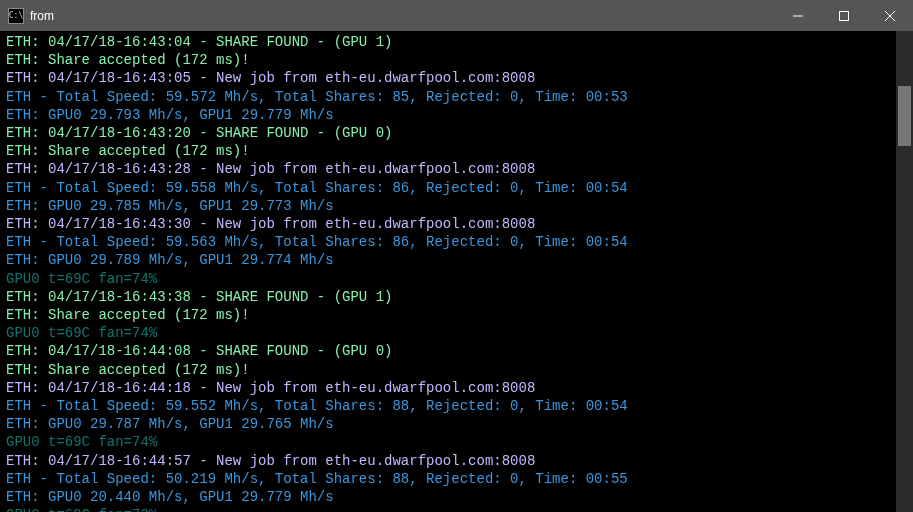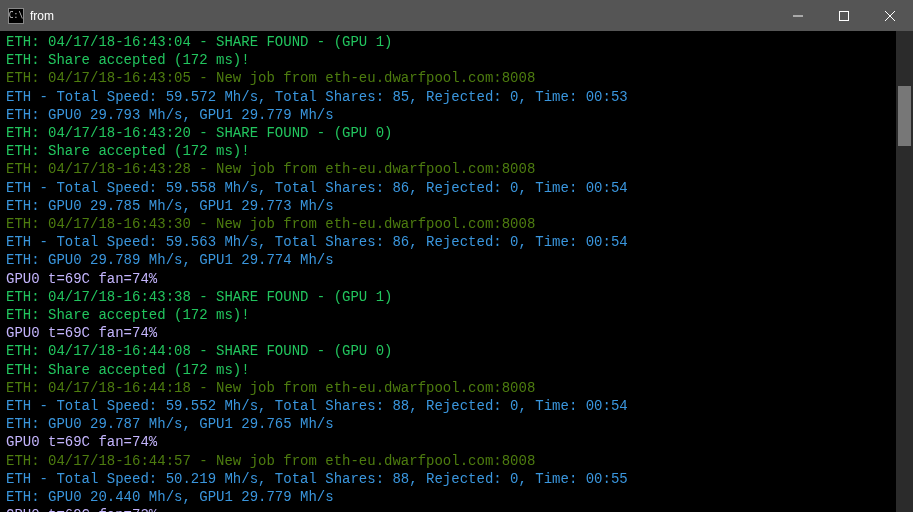--- a/index.html
+++ b/index.html
@@ -62,24 +62,24 @@
       font-size: 14px;
       line-height: 18.2px;
       height: calc(100% - 31px);
       overflow: hidden;
       position: relative;
       white-space: pre;
     }
     .line {
       display: block;
     }
-    .green { color: #22c55e; }
-    .white { color: #4d7c0f; }
+    .green { color: #86efac; }
+    .white { color: #c4b5fd; }
     .cyan { color: #3a96dd; }
-    .magenta { color: #c4b5fd; }
+    .magenta { color: #0f766e; }
     .scrollbar {
       position: absolute;
       right: 0;
       top: 31px;
       width: 17px;
       height: calc(100% - 31px);
       background: #2b2b2b;
     }
     .scroll-thumb {
       position: absolute;

